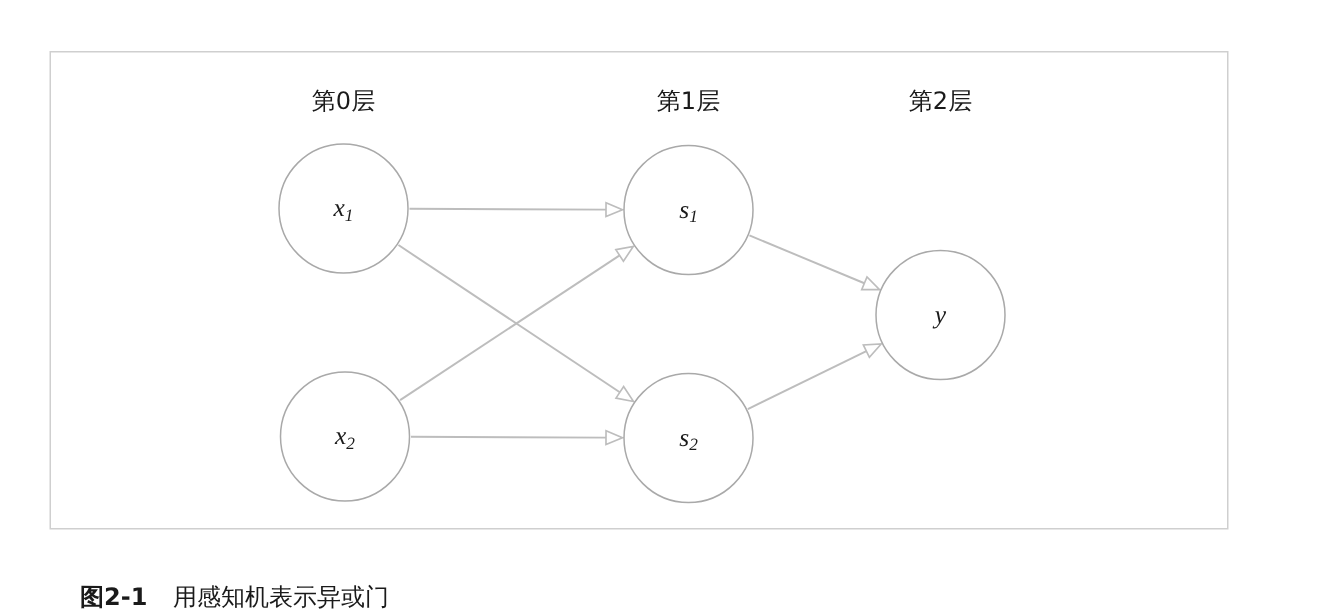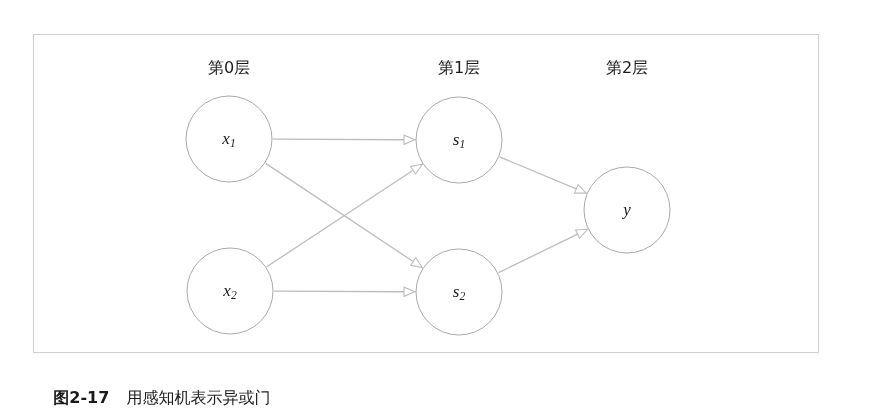--- a/index.html
+++ b/index.html
@@ -152,16 +152,16 @@
         </g>
       </g>
     <g id="layer-label-group">
         <text x="196" y="34" class="layer-label">第0层</text>
         <text x="426" y="34" class="layer-label">第1层</text>
         <text x="594" y="34" class="layer-label">第2层</text>
       </g>
   </svg>
 
   <div class="caption">
-    <span class="caption-num">图2-17</span><span class="caption-gap"></span><span class="caption-text">用感知机表示异或门</span>
+    <span class="caption-num">图2-1</span><span class="caption-gap"></span><span class="caption-text">用感知机表示异或门</span>
   </div>
 
 </div>
 
 </body></html>

